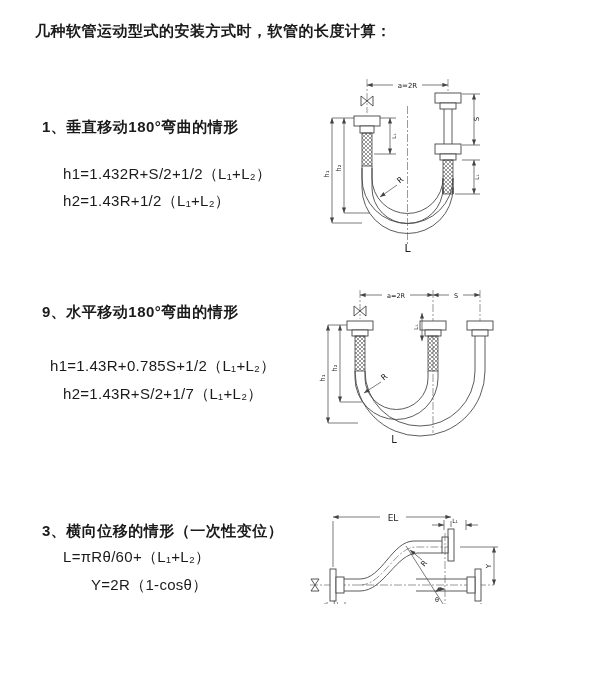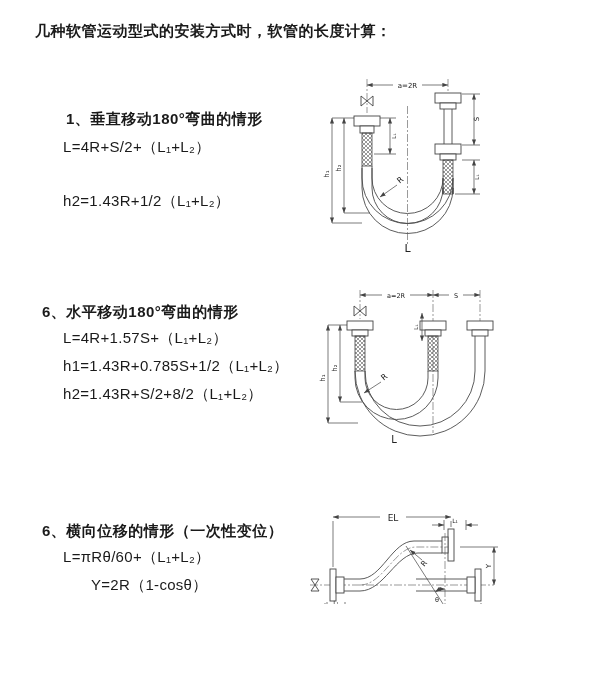--- a/index.html
+++ b/index.html
@@ -4,48 +4,47 @@
 <style>
   html,body{margin:0;padding:0;}
   .page{
     position:relative;width:600px;height:604px;background:#ffffff;overflow:hidden;
     font-family:"Liberation Sans","DejaVu Sans",sans-serif;color:#1a1a1a;padding-left:36px;
   }
   .abs{position:absolute;white-space:nowrap;}
   .title{left:35px;top:22px;font-size:15px;font-weight:600;letter-spacing:.5px;}
   .heading{font-size:15px;font-weight:600;letter-spacing:.5px;}
   .formula{font-size:15px;font-weight:400;letter-spacing:.3px;}
-  .h1{left:42px;top:110px;margin-left:24px;} .f11{left:63px;top:138px;} .f12{left:63px;top:165px;} .f13{left:63px;top:192px;text-align:center;}
-  .h2{left:42px;top:303px;} .f21{left:63px;top:329px;} .f22{left:63px;top:357px;} .f23{left:63px;top:385px;}
+  .h1{left:42px;top:118px;} .f11{left:63px;top:138px;} .f12{left:63px;top:165px;} .f13{left:63px;top:192px;text-align:center;}
+  .h2{left:42px;top:303px;} .f21{left:63px;top:329px;} .f22{left:50px;top:357px;} .f23{left:63px;top:385px;}
   .h3{left:42px;top:522px;} .f31{left:63px;top:548px;} .f32{left:63px;top:576px;margin-left:28px;} .f33{left:63px;top:603px;}
   svg{position:absolute;overflow:visible;}
   .d1{left:318px;top:66px;} .d2{left:318px;top:283px;} .d3{left:298px;top:503px;}
   .thin{stroke:#4a4a4a;stroke-width:.9;fill:none;}
   .dim{stroke:#444;stroke-width:.7;fill:none;}
   .cl{stroke:#555;stroke-width:.6;fill:none;stroke-dasharray:8 2 2 2;}
   .part{stroke:#444;stroke-width:.9;fill:#fff;}
   .lbl{fill:#222;font-family:"DejaVu Sans","Liberation Sans",sans-serif;}
 </style>
 </head>
 <body>
 
 <div class="page">
 
   <div class="abs title">几种软管运动型式的安装方式时，软管的长度计算：</div>
 
   <div class="abs heading h1">1、垂直移动180°弯曲的情形</div>
-  <div class="abs formula f11">L=4R+S/2+（L₁+L₂）</div>
+  <div class="abs formula f12">h1=1.432R+S/2+1/2（L₁+L₂）</div>
   <div class="abs formula f13">h2=1.43R+1/2（L₁+L₂）</div>
 
-  <div class="abs heading h2">6、水平移动180°弯曲的情形</div>
-  <div class="abs formula f21">L=4R+1.57S+（L₁+L₂）</div>
+  <div class="abs heading h2">9、水平移动180°弯曲的情形</div>
   <div class="abs formula f22">h1=1.43R+0.785S+1/2（L₁+L₂）</div>
-  <div class="abs formula f23">h2=1.43R+S/2+8/2（L₁+L₂）</div>
-
-  <div class="abs heading h3">6、横向位移的情形（一次性变位）</div>
+  <div class="abs formula f23">h2=1.43R+S/2+1/7（L₁+L₂）</div>
+
+  <div class="abs heading h3">3、横向位移的情形（一次性变位）</div>
   <div class="abs formula f31">L=πRθ/60+（L₁+L₂）</div>
   <div class="abs formula f32">Y=2R（1-cosθ）</div>
 
   <svg class="d1" width="270" height="195" viewBox="0 0 270 195">
     <defs>
       <marker id="arw" markerWidth="9" markerHeight="7" refX="8" refY="3" orient="auto-start-reverse">
         <path d="M0,0 L8,3 L0,6 Z" fill="#444"></path>
       </marker>
       <pattern id="hatch" width="4" height="4" patternUnits="userSpaceOnUse">
         <path d="M0,4 L4,0 M0,0 L4,4" stroke="#555" stroke-width="0.6"></path>

